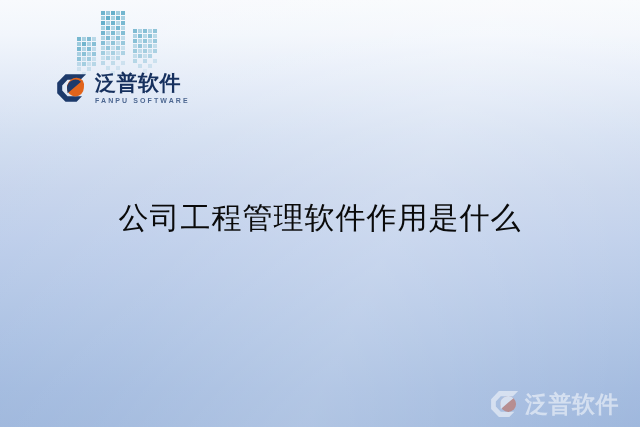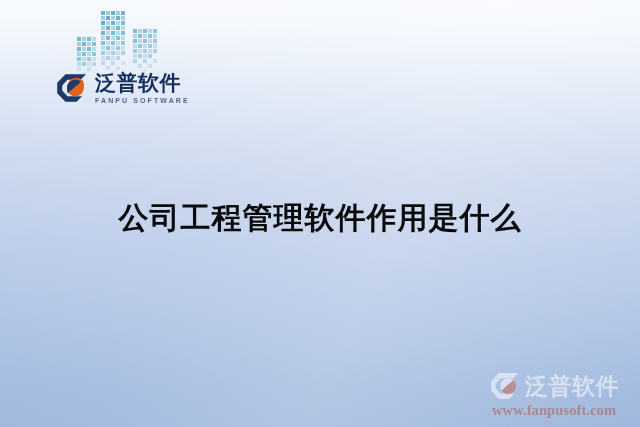--- a/index.html
+++ b/index.html
@@ -91,21 +91,21 @@
   }
 
   
   #main-title {
     position: absolute;
     left: 0;
     top: 198px;
     width: 640px;
     text-align: center;
     font-size: 30px;
-    font-weight: bold;
+    font-weight: normal;
     color: #0a0a0a;
     letter-spacing: 1px;
     font-family: "DejaVu Sans", "Liberation Sans", sans-serif;
     white-space: nowrap;
   }
 
   
   #watermark {
     position: absolute;
     right: 4px;
@@ -305,16 +305,15 @@
         <svg width="30" height="30" viewBox="0 0 32 32" xmlns="http://www.w3.org/2000/svg">
           <path d="M9.5 2.2 L30 2.2 L24.5 7.8 L11.5 7.8
                    L6.2 13.4 L6.2 18.6 L11.5 24.2 L26 24.2
                    L20.6 29.8 L9.5 29.8 L1.2 21.2 L1.2 10.8 Z" fill="#ffffff"></path>
           <circle cx="19.4" cy="16.0" r="8.4" fill="#c4624a"></circle>
           <path d="M11.0 16.0 A8.4 8.4 0 0 1 25.0 9.8 L11.6 21.2 Z" fill="#ffffff"></path>
         </svg>
       </span>
       <span class="wm-cn">泛普软件</span>
     </div>
-    <div class="wm-url">www.fanpusoft.com</div>
   </div>
 
 </div>
 
 </body></html>

